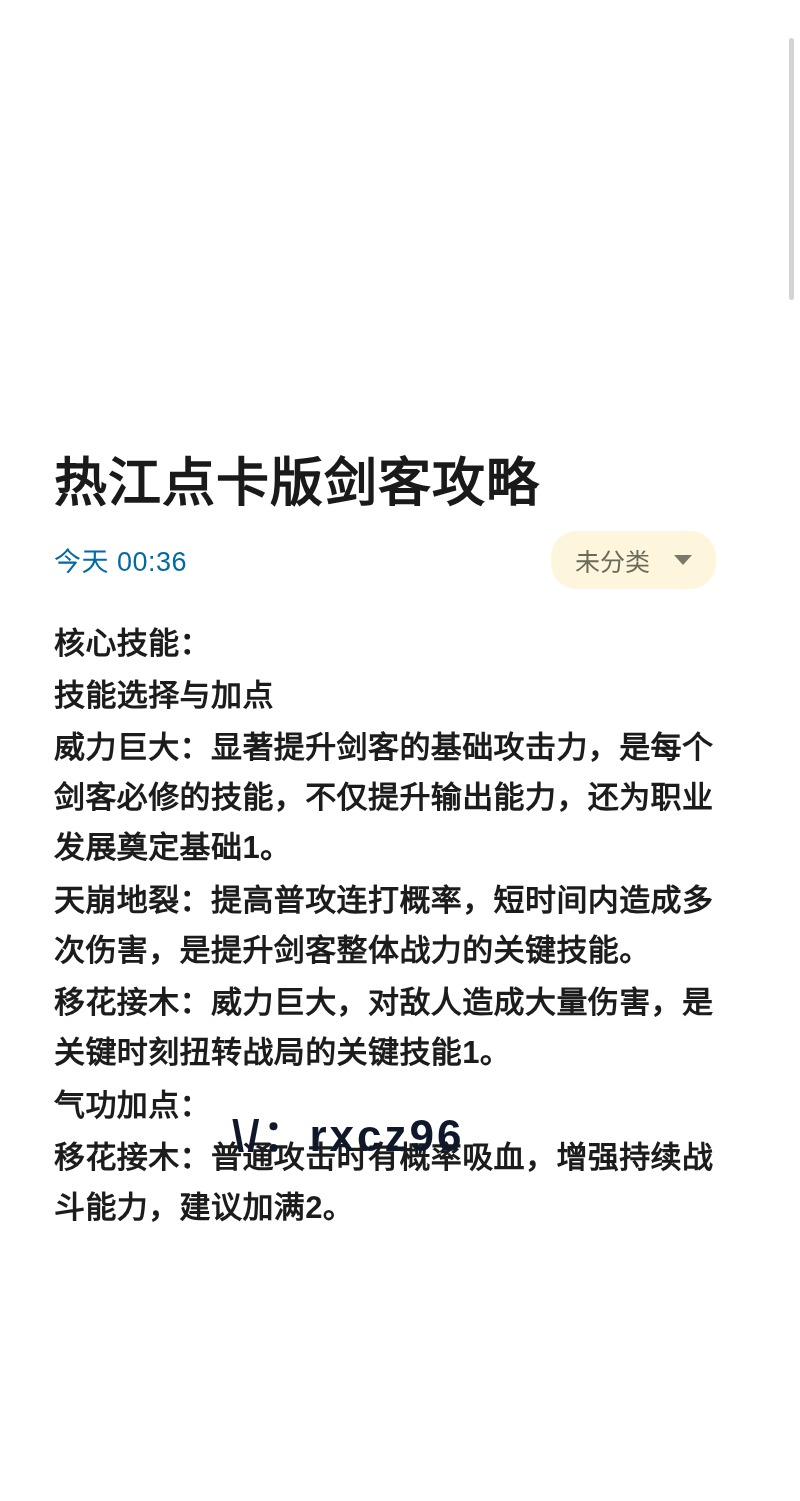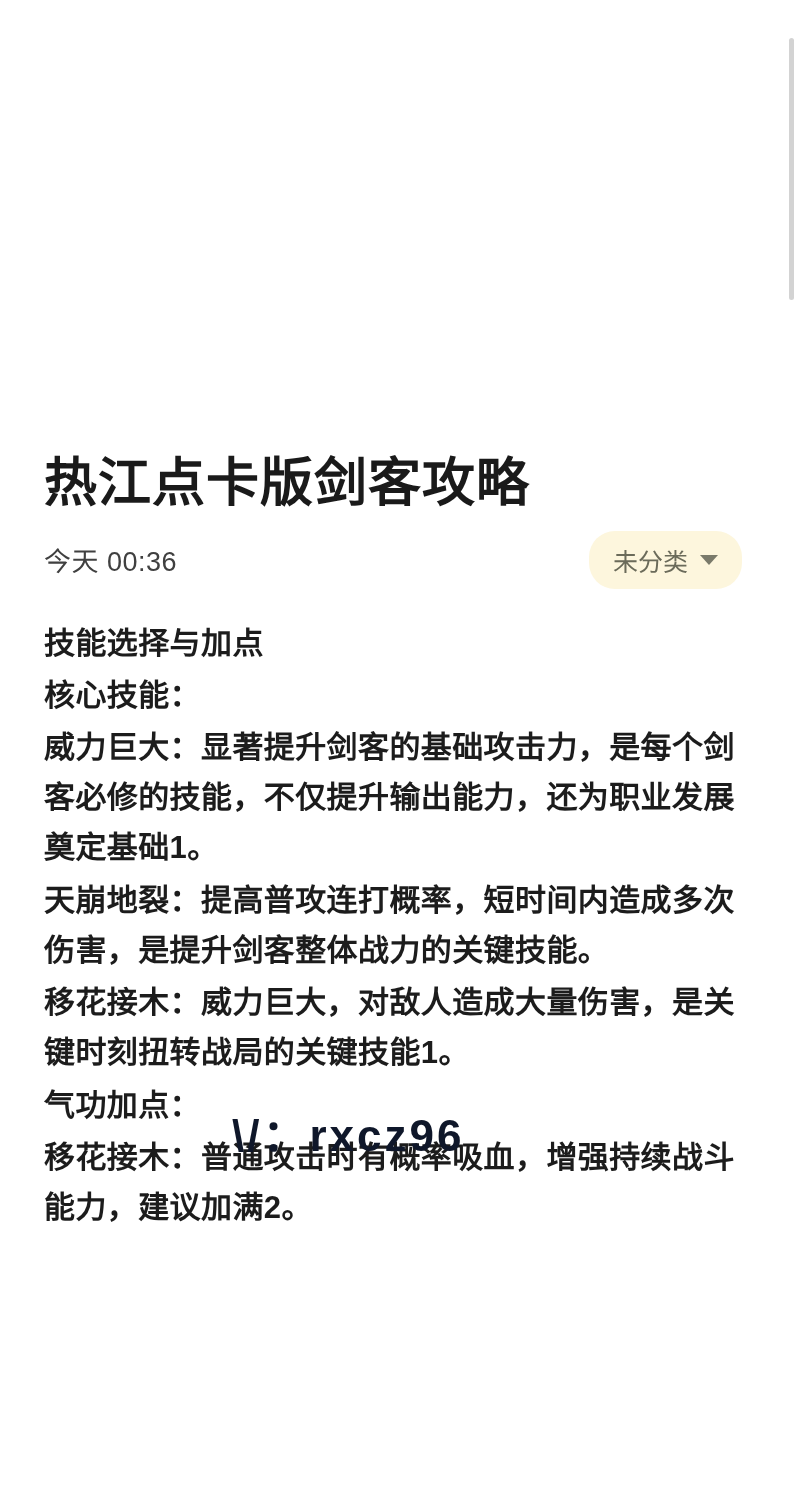--- a/index.html
+++ b/index.html
@@ -38,23 +38,23 @@
     right: 6px;
     width: 5px;
     height: 262px;
     border-radius: 3px;
     background: #d3d3d3;
   }
 
   .content {
     position: absolute;
     top: 0;
-    left: 8px;
+    left: 0;
     width: 770px;
-    padding: 0 36px;
+    padding: 0 54px;
     box-sizing: border-box;
   }
 
   .title {
     margin: 0;
     padding-top: 452px;
     font-size: 53px;
     line-height: 1.18;
     font-weight: 700;
     color: #1a1a1a;
@@ -64,29 +64,29 @@
   .meta-row {
     display: flex;
     align-items: center;
     justify-content: space-between;
     margin-top: 20px;
     height: 50px;
   }
 
   .timestamp {
     font-size: 27px;
-    color: #404040;
+    color: #0369a1;
     letter-spacing: 0.5px;
     white-space: nowrap;
   }
 
   .category-chip {
     display: inline-flex;
     align-items: center;
-    gap: 12px;
+    gap: 24px;
     background: #fdf6dd;
     color: #6b6b5a;
     font-size: 25px;
     border-radius: 26px;
     padding: 11px 24px;
     white-space: nowrap;
   }
   .chip-caret {
     display: inline-block;
     width: 0;
@@ -135,22 +135,22 @@
 
     <div class="meta-row">
       <span class="timestamp">今天 00:36</span>
       <span class="category-chip">
         <span>未分类</span>
         <span class="chip-caret"></span>
       </span>
     </div>
 
     <div class="body-text">
+      <p>核心技能：</p>
       <p>技能选择与加点</p>
-      <p>核心技能：</p>
       <p>威力巨大：显著提升剑客的基础攻击力，是每个剑客必修的技能，不仅提升输出能力，还为职业发展奠定基础1。</p>
       <p>天崩地裂：提高普攻连打概率，短时间内造成多次伤害，是提升剑客整体战力的关键技能。</p>
       <p>移花接木：威力巨大，对敌人造成大量伤害，是关键时刻扭转战局的关键技能1。</p>
       <p>气功加点：</p>
       <p>移花接木：普通攻击时有概率吸血，增强持续战斗能力，建议加满2。</p>
     </div>
 
   </div>
 
   <div class="watermark">\/：rxcz96</div>

